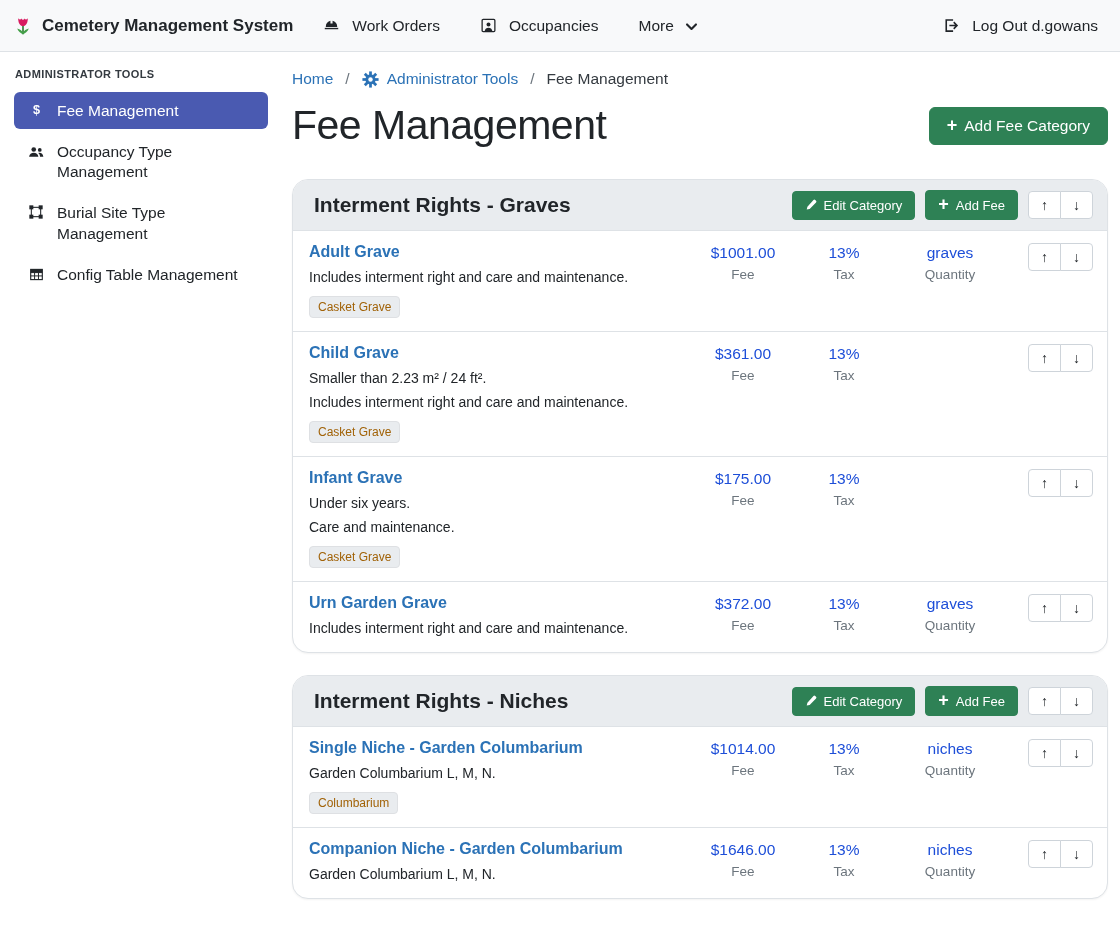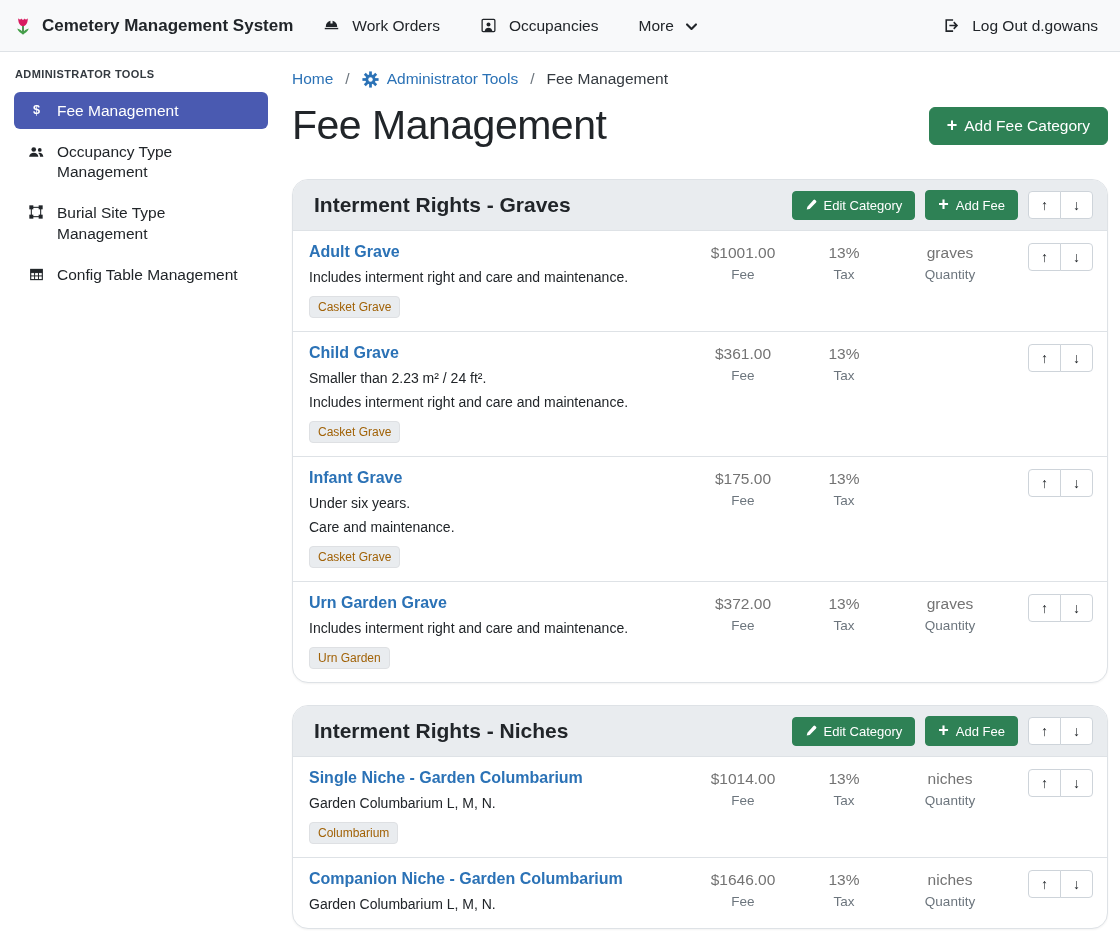--- a/index.html
+++ b/index.html
@@ -67,21 +67,21 @@
   .fee-main { flex:1; min-width:0; padding-right:8px; }
   .fee-name { color:var(--link-blue,#2b72b6); font-weight:700; font-size:16px; cursor:pointer;
     display:inline-block; margin-bottom:3px; }
   .fee-desc { font-size:14px; color:#212529; margin-top:3px; line-height:1.5; }
   .tag { display:inline-block; background:#e9ecef; border:1px solid #dee0e3; color:#a16207;
     font-size:12px; padding:3px 8px; border-radius:4px; margin-top:8px; }
   .col { text-align:center; padding-top:1px; }
   .fee-col { width:100px; }
   .tax-col { width:102px; }
   .qty-col { width:110px; }
-  .val { font-size:15.5px; color:#737373; }
+  .val { font-size:15.5px; color:#1d4ed8; }
   .lbl { font-size:13.5px; color:#6c757d; margin-top:5px; }
   .row-arrows { width:88px; display:flex; justify-content:flex-end; padding-left:8px; }
 </style>
 </head>
 <body>
 
 <header class="navbar">
   <a class="brand">
     <span class="ic">
       <svg width="22" height="22" viewBox="0 0 24 24">
@@ -307,21 +307,21 @@
                     <span>↑</span>
                   </button>
              <button class="btn outline">
                     <span>↓</span>
                   </button>
            </span>
          </div>
             </div>
             <div class="fee-row">
               <div class="fee-main">
-      <a class="fee-name">Urn Garden Grave</a><div class="fee-desc">Includes interment right and care and maintenance.</div><div><span class="tag">Urn Garden</span></div></div>
+      <a class="fee-name">Urn Garden Grave</a><div class="fee-desc">Includes interment right and care and maintenance.</div></div>
               <div class="col fee-col">
        <div class="val">$372.00</div>
        <div class="lbl">Fee</div>
      </div>
               <div class="col tax-col">
        <div class="val">13%</div>
        <div class="lbl">Tax</div>
      </div>
               <div class="col qty-col">
        <div class="val">graves</div>

